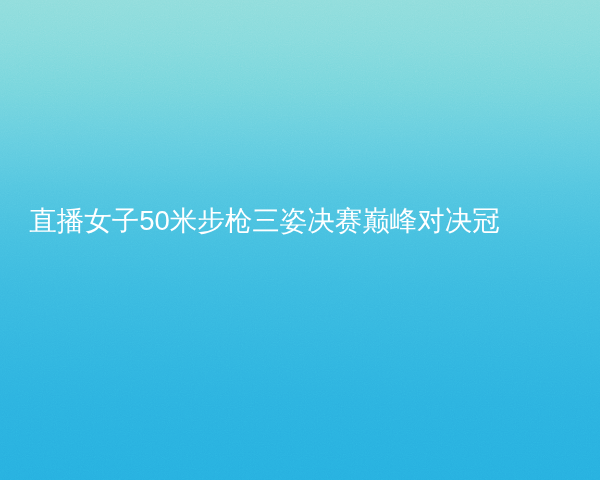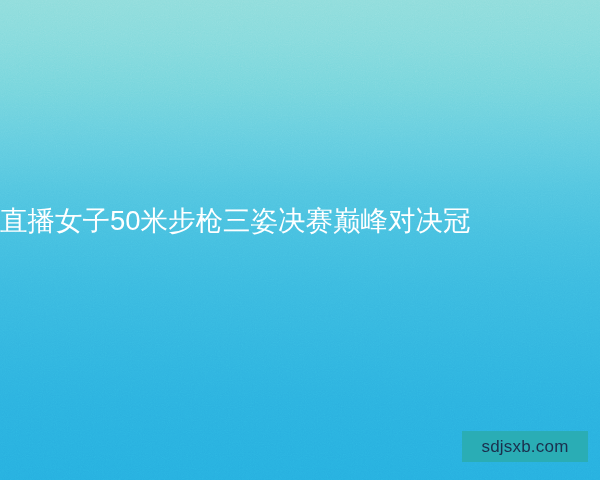--- a/index.html
+++ b/index.html
@@ -49,21 +49,21 @@
     mix-blend-mode: overlay;
     pointer-events: none;
   }
 
   
   .title-block {
     position: absolute;
     left: 0;
     top: 200px;
     width: 529px;
-    text-align: left;
+    text-align: center;
     color: #ffffff;
     font-size: 27.5px;
     line-height: 42px;
     letter-spacing: 0px;
     font-weight: 400;
     white-space: nowrap;
   }
   .title-line {
     display: block;
   }
@@ -100,17 +100,14 @@
       <feTurbulence type="fractalNoise" baseFrequency="0.92" numOctaves="3" stitchTiles="stitch"></feTurbulence>
       <feColorMatrix type="saturate" values="0"></feColorMatrix>
     </filter>
     <rect width="600" height="480" filter="url(#grain)"></rect>
   </svg>
 
   <div class="title-block">
     <span class="title-line">直播女子50米步枪三姿决赛巅峰对决冠</span>
   </div>
 
-  <div class="watermark">
-    <span class="watermark-text">sdjsxb.com</span>
-  </div>
 
 </div>
 
 </body></html>

